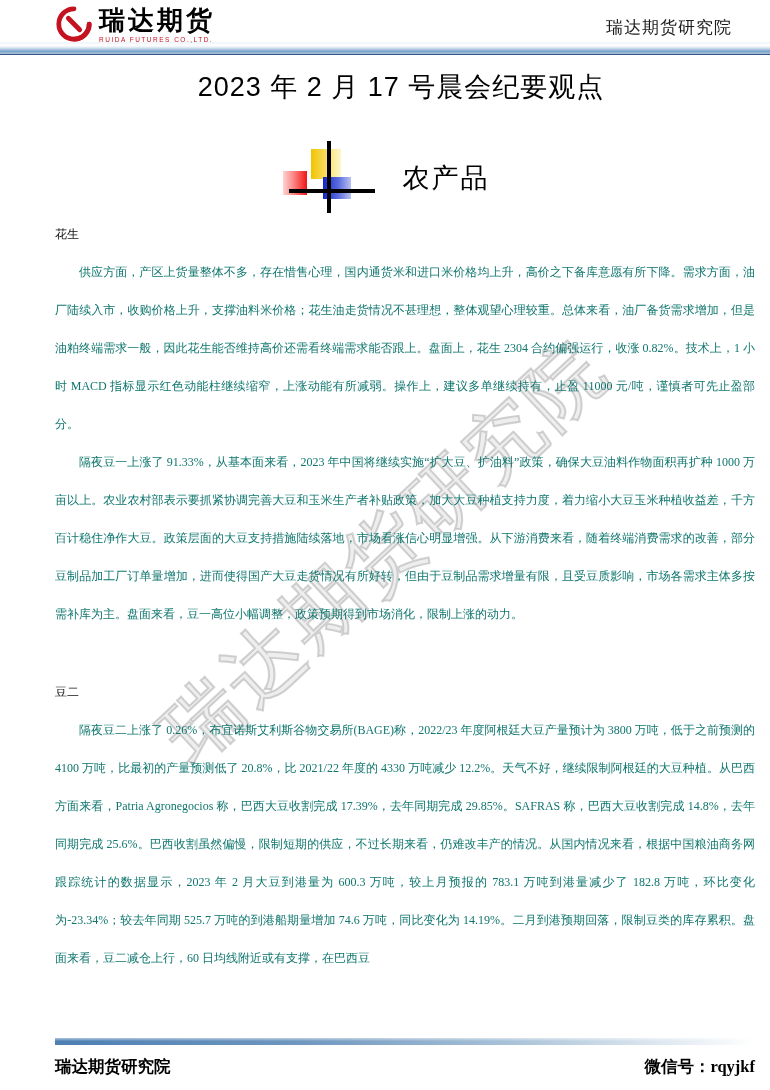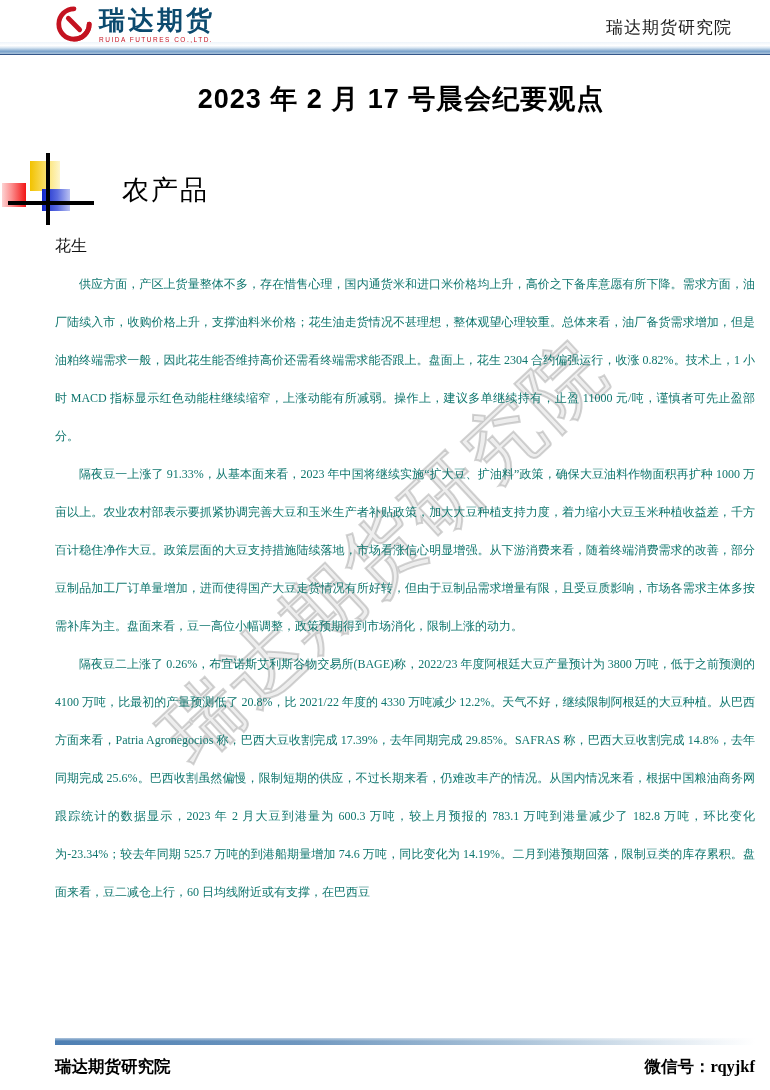--- a/index.html
+++ b/index.html
@@ -10,56 +10,56 @@
     font-family:"Liberation Serif","DejaVu Serif",serif;
     color:#111;
   }
   
   .header { position:relative; height:42px; }
   .logo-wrap { position:absolute; left:55px; top:5px; display:flex; align-items:flex-start; }
   .logo-mark { width:38px; height:38px; margin-right:6px; }
   .logo-text-col { display:flex; flex-direction:column; }
   .logo-cn {
     font-family:"Liberation Sans","DejaVu Sans",sans-serif;
-    font-weight:700; font-size:26px; letter-spacing:3px; color:#0c4a6e; line-height:30px;
+    font-weight:700; font-size:26px; letter-spacing:3px; color:#000000; line-height:30px;
   }
   .logo-en {
     font-family:"Liberation Sans","DejaVu Sans",sans-serif;
     font-size:6.5px; letter-spacing:1.5px; color:#c41220; line-height:8px; margin-top:1px;
   }
   .header-right {
     position:absolute; right:38px; top:16px;
     font-size:17px; color:#1a1a1a; letter-spacing:1px;
   }
   .header-bar {
     height:13px; width:770px;
     background:linear-gradient(to bottom,#eef4fa 0%,#ffffff 30%,#d9e6f2 48%,#7ba3cb 78%,#a9c2da 100%);
     border-bottom:1px solid #34578a;
   }
   
   .doc-title {
-    margin-top:26px; text-align:center;
+    margin-top:14px; text-align:center;
     font-family:"Liberation Sans","DejaVu Sans",sans-serif;
-    font-weight:700; font-size:27px; letter-spacing:1px; color:#000;padding-left:32px;
+    font-weight:400; font-size:27px; letter-spacing:1px; color:#000;padding-left:32px;
   }
   
-  .section-row { margin-top:42px; display:flex; justify-content:flex-start; align-items:center; height:62px;gap:16px; }
+  .section-row { margin-top:42px; display:flex; justify-content:center; align-items:center; height:62px;gap:16px; }
   .cat-icon { position:relative; width:96px; height:62px; margin-right:10px; }
   .sq-yellow { position:absolute; left:30px; top:2px; width:30px; height:30px;
     background:linear-gradient(to right,#f2c200 0%,#fce98e 70%,#fdf6cd 100%); }
   .sq-red { position:absolute; left:2px; top:24px; width:24px; height:24px;
     background:linear-gradient(to left,#f21515 0%,#fc8d8d 60%,#fdd3d3 100%); }
   .sq-blue { position:absolute; left:42px; top:30px; width:28px; height:22px;
     background:linear-gradient(to right,#1226c9 0%,#5b6ce0 55%,#b9c1f2 100%); }
   .cross-v { position:absolute; left:46px; top:-6px; width:4px; height:72px; background:#000; }
   .cross-h { position:absolute; left:8px; top:42px; width:86px; height:4px; background:#000; }
   .cat-label { font-size:27px; color:#000; letter-spacing:2px; }
   
   .content { padding:0 15px 0 55px; position:relative; z-index:3; }
-  .article-heading { font-size:16px; line-height:38px; margin-top:0; }
+  .article-heading { font-size:12px; line-height:38px; margin-top:0; }
   .article-heading.gap { margin-top:40px; }
   .article-body {
     font-size:12px; line-height:38px; text-align:justify;
     text-indent:2em; color:#0f766e;
   }
   
   .watermark {
     position:absolute; left:50%; top:552px; z-index:2;
     transform:translate(-50%,-50%) rotate(-43deg);
     white-space:nowrap; font-size:78px; letter-spacing:4px;
@@ -121,20 +121,21 @@
 
   <div class="watermark">瑞达期货研究院</div>
 
   <div class="content">
 
     <div class="article-heading" style="margin-top:6px">花生</div>
     <p class="article-body">供应方面，产区上货量整体不多，存在惜售心理，国内通货米和进口米价格均上升，高价之下备库意愿有所下降。需求方面，油厂陆续入市，收购价格上升，支撑油料米价格；花生油走货情况不甚理想，整体观望心理较重。总体来看，油厂备货需求增加，但是油粕终端需求一般，因此花生能否维持高价还需看终端需求能否跟上。盘面上，花生 2304 合约偏强运行，收涨 0.82%。技术上，1 小时 MACD 指标显示红色动能柱继续缩窄，上涨动能有所减弱。操作上，建议多单继续持有，止盈 11000 元/吨，谨慎者可先止盈部分。</p>
 
     <p class="article-body">隔夜豆一上涨了 91.33%，从基本面来看，2023 年中国将继续实施“扩大豆、扩油料”政策，确保大豆油料作物面积再扩种 1000 万亩以上。农业农村部表示要抓紧协调完善大豆和玉米生产者补贴政策，加大大豆种植支持力度，着力缩小大豆玉米种植收益差，千方百计稳住净作大豆。政策层面的大豆支持措施陆续落地，市场看涨信心明显增强。从下游消费来看，随着终端消费需求的改善，部分豆制品加工厂订单量增加，进而使得国产大豆走货情况有所好转，但由于豆制品需求增量有限，且受豆质影响，市场各需求主体多按需补库为主。盘面来看，豆一高位小幅调整，政策预期得到市场消化，限制上涨的动力。</p>
 
+    <div class="article-heading gap">豆二</div>
     <p class="article-body">隔夜豆二上涨了 0.26%，布宜诺斯艾利斯谷物交易所(BAGE)称，2022/23 年度阿根廷大豆产量预计为 3800 万吨，低于之前预测的 4100 万吨，比最初的产量预测低了 20.8%，比 2021/22 年度的 4330 万吨减少 12.2%。天气不好，继续限制阿根廷的大豆种植。从巴西方面来看，Patria Agronegocios 称，巴西大豆收割完成 17.39%，去年同期完成 29.85%。SAFRAS 称，巴西大豆收割完成 14.8%，去年同期完成 25.6%。巴西收割虽然偏慢，限制短期的供应，不过长期来看，仍难改丰产的情况。从国内情况来看，根据中国粮油商务网跟踪统计的数据显示，2023 年 2 月大豆到港量为 600.3 万吨，较上月预报的 783.1 万吨到港量减少了 182.8 万吨，环比变化为-23.34%；较去年同期 525.7 万吨的到港船期量增加 74.6 万吨，同比变化为 14.19%。二月到港预期回落，限制豆类的库存累积。盘面来看，豆二减仓上行，60 日均线附近或有支撑，在巴西豆</p>
 
   </div>
 
   <div class="footer">
     <div class="footer-bar"></div>
     <div class="footer-row">
       <span class="footer-cell">瑞达期货研究院</span>
       <span class="footer-cell">微信号：rqyjkf</span>
     </div>

